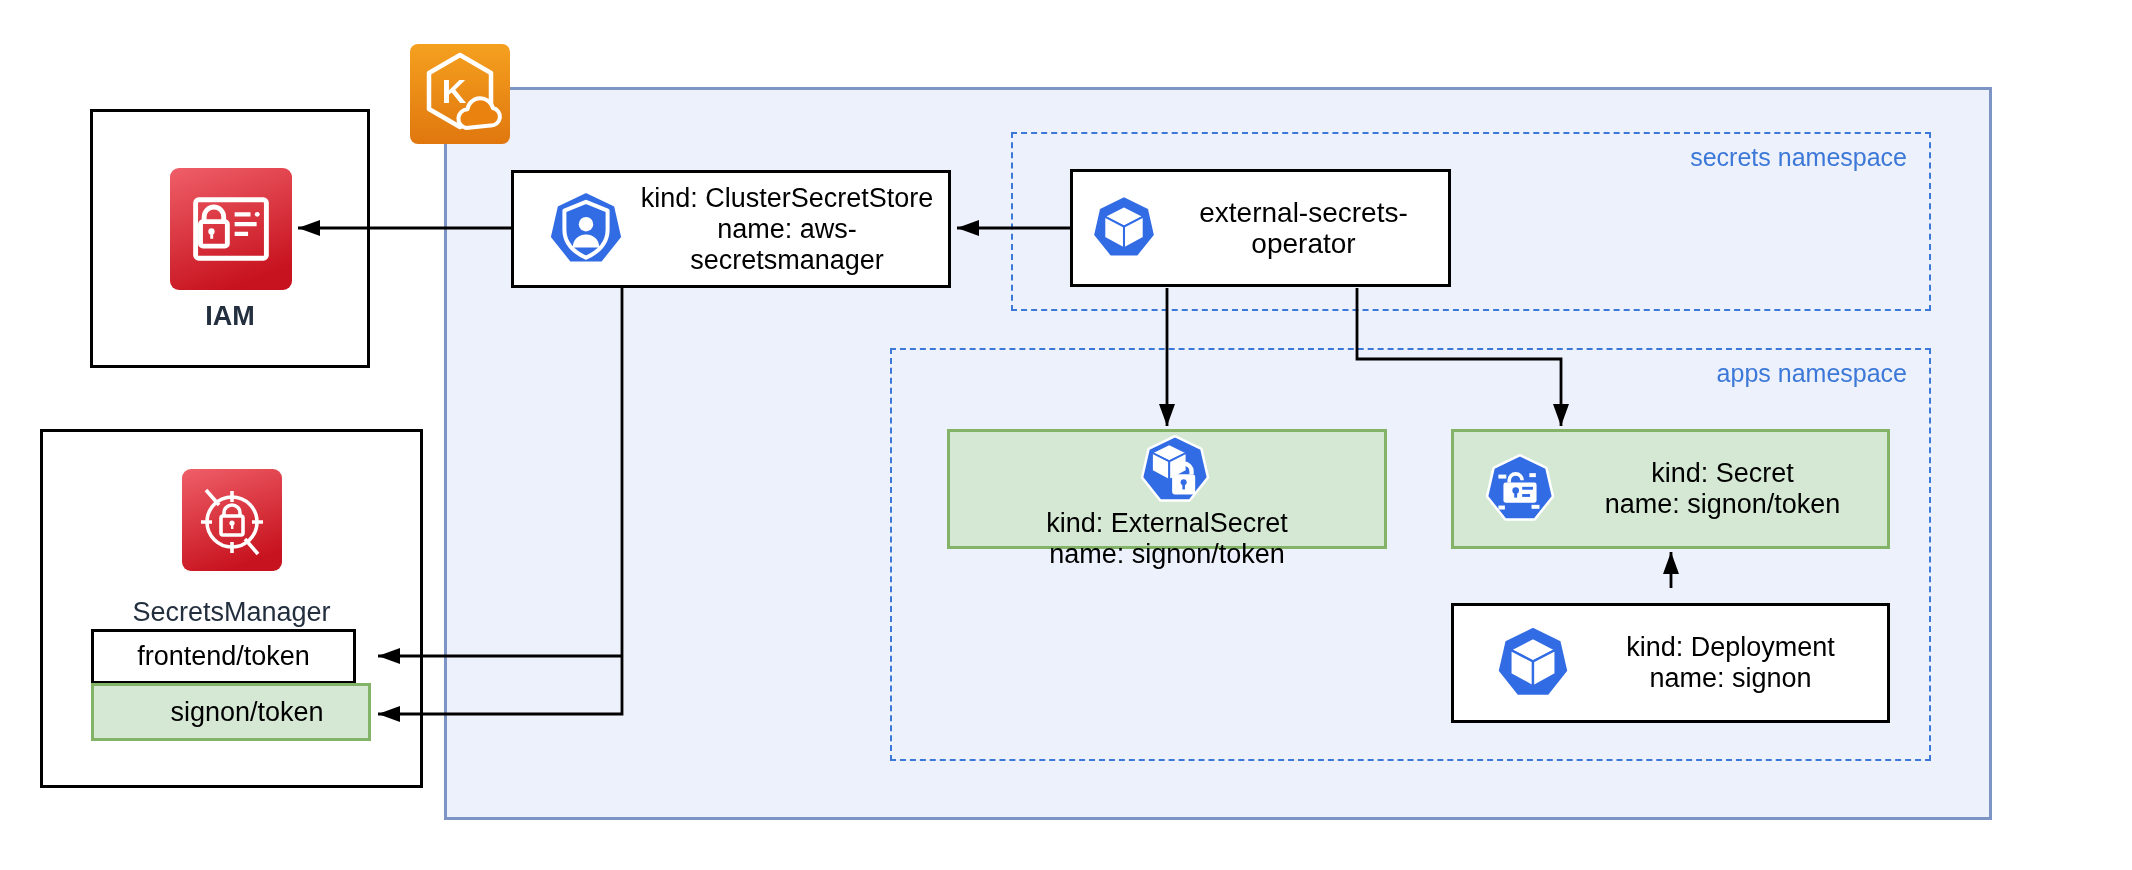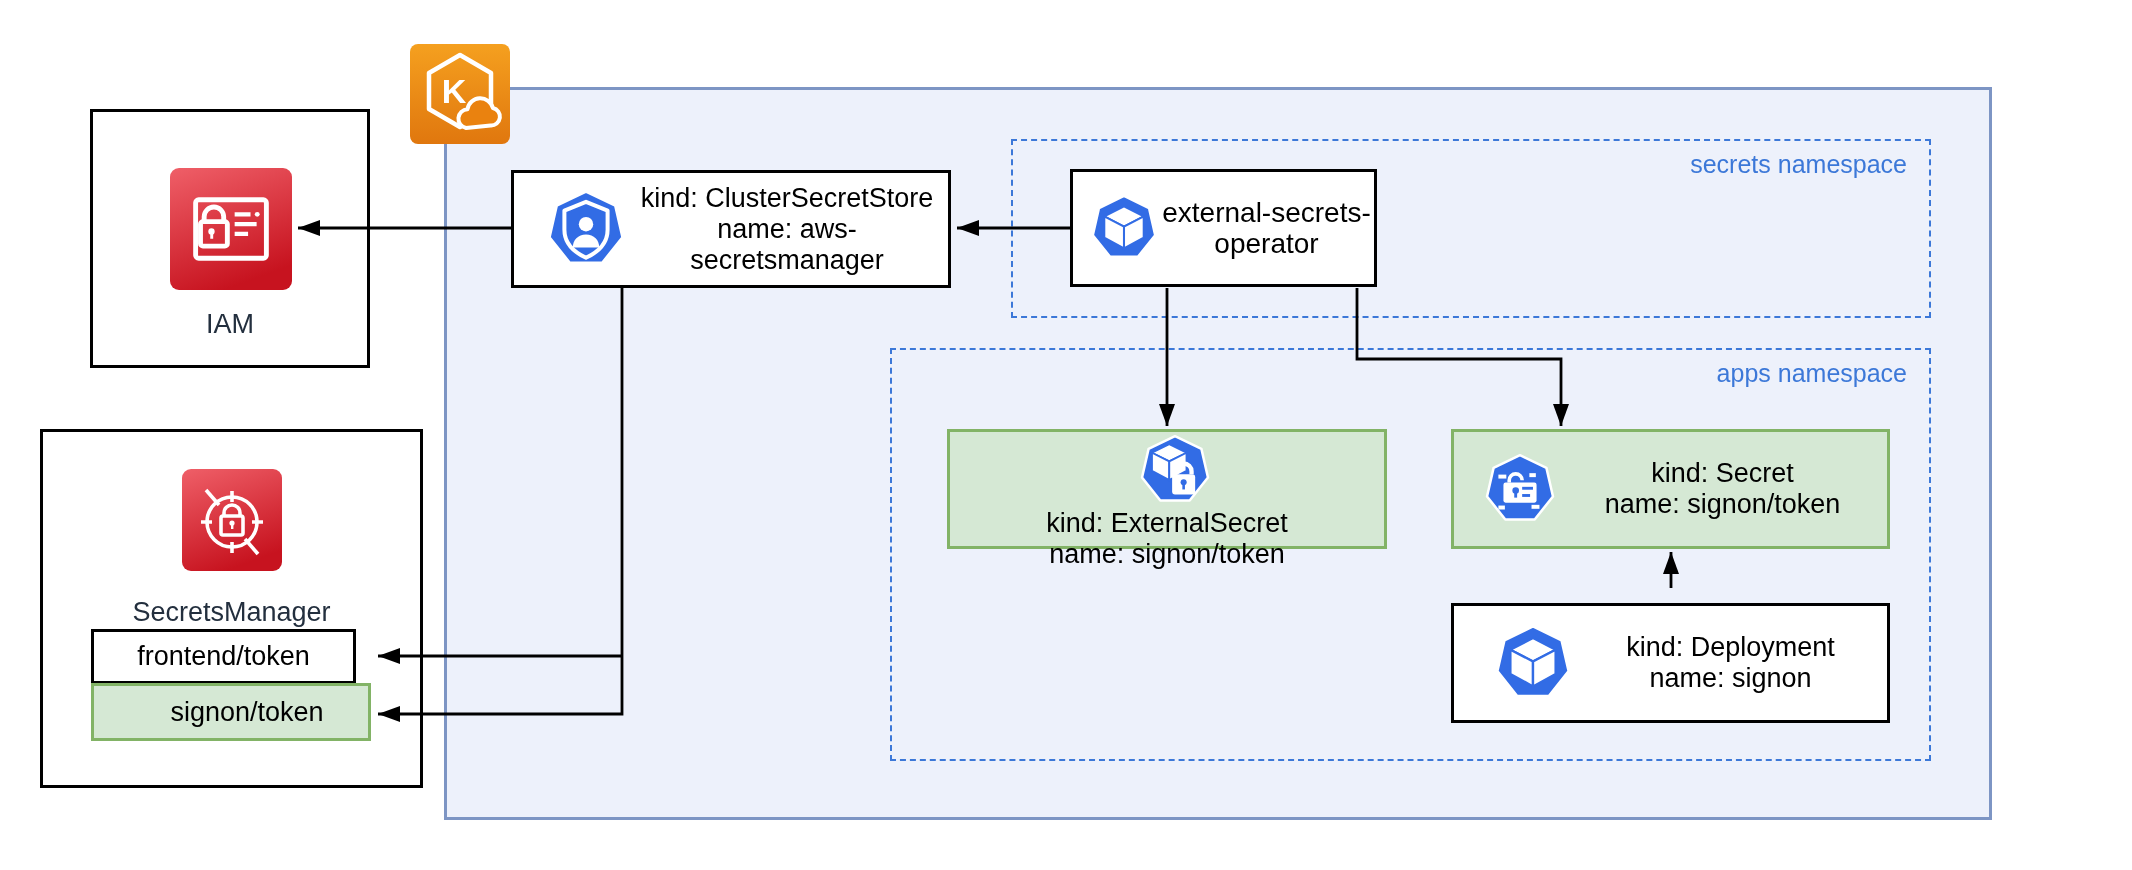--- a/index.html
+++ b/index.html
@@ -3,33 +3,33 @@
 <meta charset="utf-8">
 <style>
   html,body{margin:0;padding:0;background:#ffffff;}
   body{width:2132px;height:870px;position:relative;overflow:hidden;
        font-family:"Liberation Sans","DejaVu Sans",sans-serif;}
   .abs{position:absolute;box-sizing:border-box;}
 
   
   #cluster{left:444px;top:87px;width:1548px;height:733px;background:#edf1fb;border:3px solid #7d95c4;}
   .ns{border:2.5px dashed #3c78d8;background:transparent;}
-  #secrets-ns{left:1011px;top:139px;width:920px;height:179px;}
+  #secrets-ns{left:1011px;top:132px;width:920px;height:179px;}
   #apps-ns{left:890px;top:348px;width:1041px;height:413px;}
   .ns-label{position:absolute;top:9px;right:22px;font-size:25px;color:#3c78d8;}
 
   
   .node{background:#ffffff;border:3px solid #000000;display:flex;align-items:center;}
   .green{background:#d5e8d4;border:3px solid #82b366;}
   .node .icon-wrap{flex:0 0 auto;display:flex;align-items:center;justify-content:center;}
   .node .txt{flex:1 1 auto;text-align:center;color:#000;font-size:27px;line-height:31px;}
 
   #css-box{left:511px;top:170px;width:440px;height:118px;}
   #css-box .icon-wrap{margin-left:32px;width:80px;}
-  #eso-box{left:1070px;top:169px;width:307px;height:118px;}
+  #eso-box{left:1070px;top:169px;width:381px;height:118px;}
   #eso-box .icon-wrap{margin-left:16px;width:70px;}
   #eso-box .txt{font-size:28px;}
   #es-box{left:947px;top:429px;width:440px;height:120px;flex-direction:column;}
   #es-box .icon-wrap{margin-left:16px;width:76px;}
   #secret-box{left:1451px;top:429px;width:439px;height:120px;}
   #secret-box .icon-wrap{margin-left:28px;width:76px;}
   #dep-box{left:1451px;top:603px;width:439px;height:120px;}
   #dep-box .icon-wrap{margin-left:38px;width:82px;}
 
   
@@ -59,21 +59,21 @@
 
 <div id="eks-icon" class="abs">
   <svg width="100" height="100" viewBox="0 0 100 100">
     <polygon points="50,11 81,29 81,65 50,83 19,65 19,29" fill="none" stroke="#fff" stroke-width="4.5" stroke-linejoin="round"></polygon>
     <text x="44" y="59" font-family="Liberation Sans, sans-serif" font-size="34" font-weight="bold" fill="#fff" text-anchor="middle">K</text>
     <path d="M56,84 a9.5,9.5 0 0 1 1.5,-18.8 a13,13 0 0 1 25.4,-1.2 a8.8,8.8 0 0 1 -2.4,17.4 z" fill="#ea820f" stroke="#fff" stroke-width="4" stroke-linejoin="round"></path>
   </svg>
 </div>
 
 <div id="iam-box" class="abs aws-group">
-  <div class="aws-caption" style="top:197px;">IAM</div>
+  <div class="aws-caption" style="top:189px;font-weight:bold;">IAM</div>
 </div>
 <div id="iam-icon" class="abs aws-icon red-grad">
   <svg width="122" height="122" viewBox="0 0 100 100">
     <rect x="21" y="26" width="58" height="48" rx="2.5" fill="none" stroke="#fff" stroke-width="4"></rect>
     <path d="M28,44 v-4 a8,8 0 0 1 16,0 v4" fill="none" stroke="#fff" stroke-width="4"></path>
     <rect x="25" y="44" width="22" height="20" rx="2" fill="none" stroke="#fff" stroke-width="4"></rect>
     <circle cx="34" cy="52" r="2.6" fill="#fff"></circle>
     <rect x="33" y="53" width="2.4" height="5" fill="#fff"></rect>
     <line x1="53" y1="38" x2="66" y2="38" stroke="#fff" stroke-width="3.6"></line>
     <circle cx="71.5" cy="38" r="2" fill="#fff"></circle>

